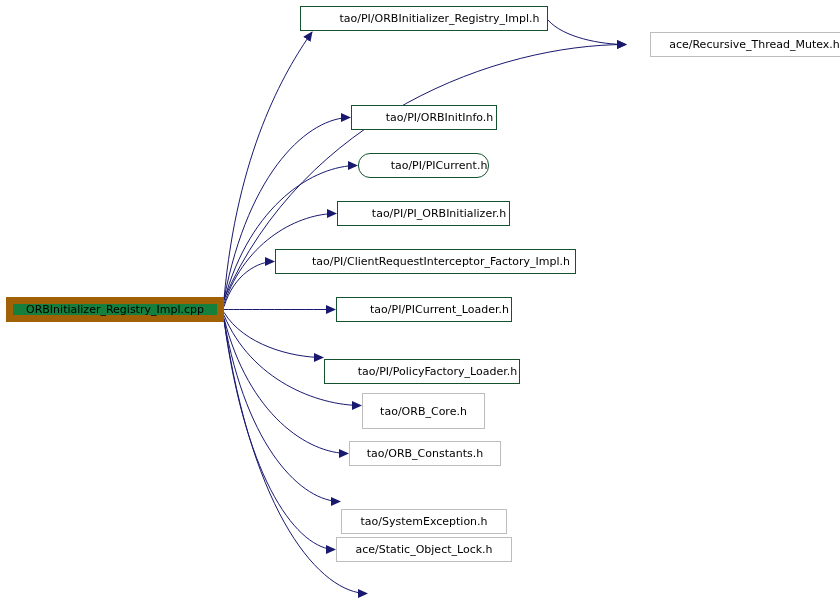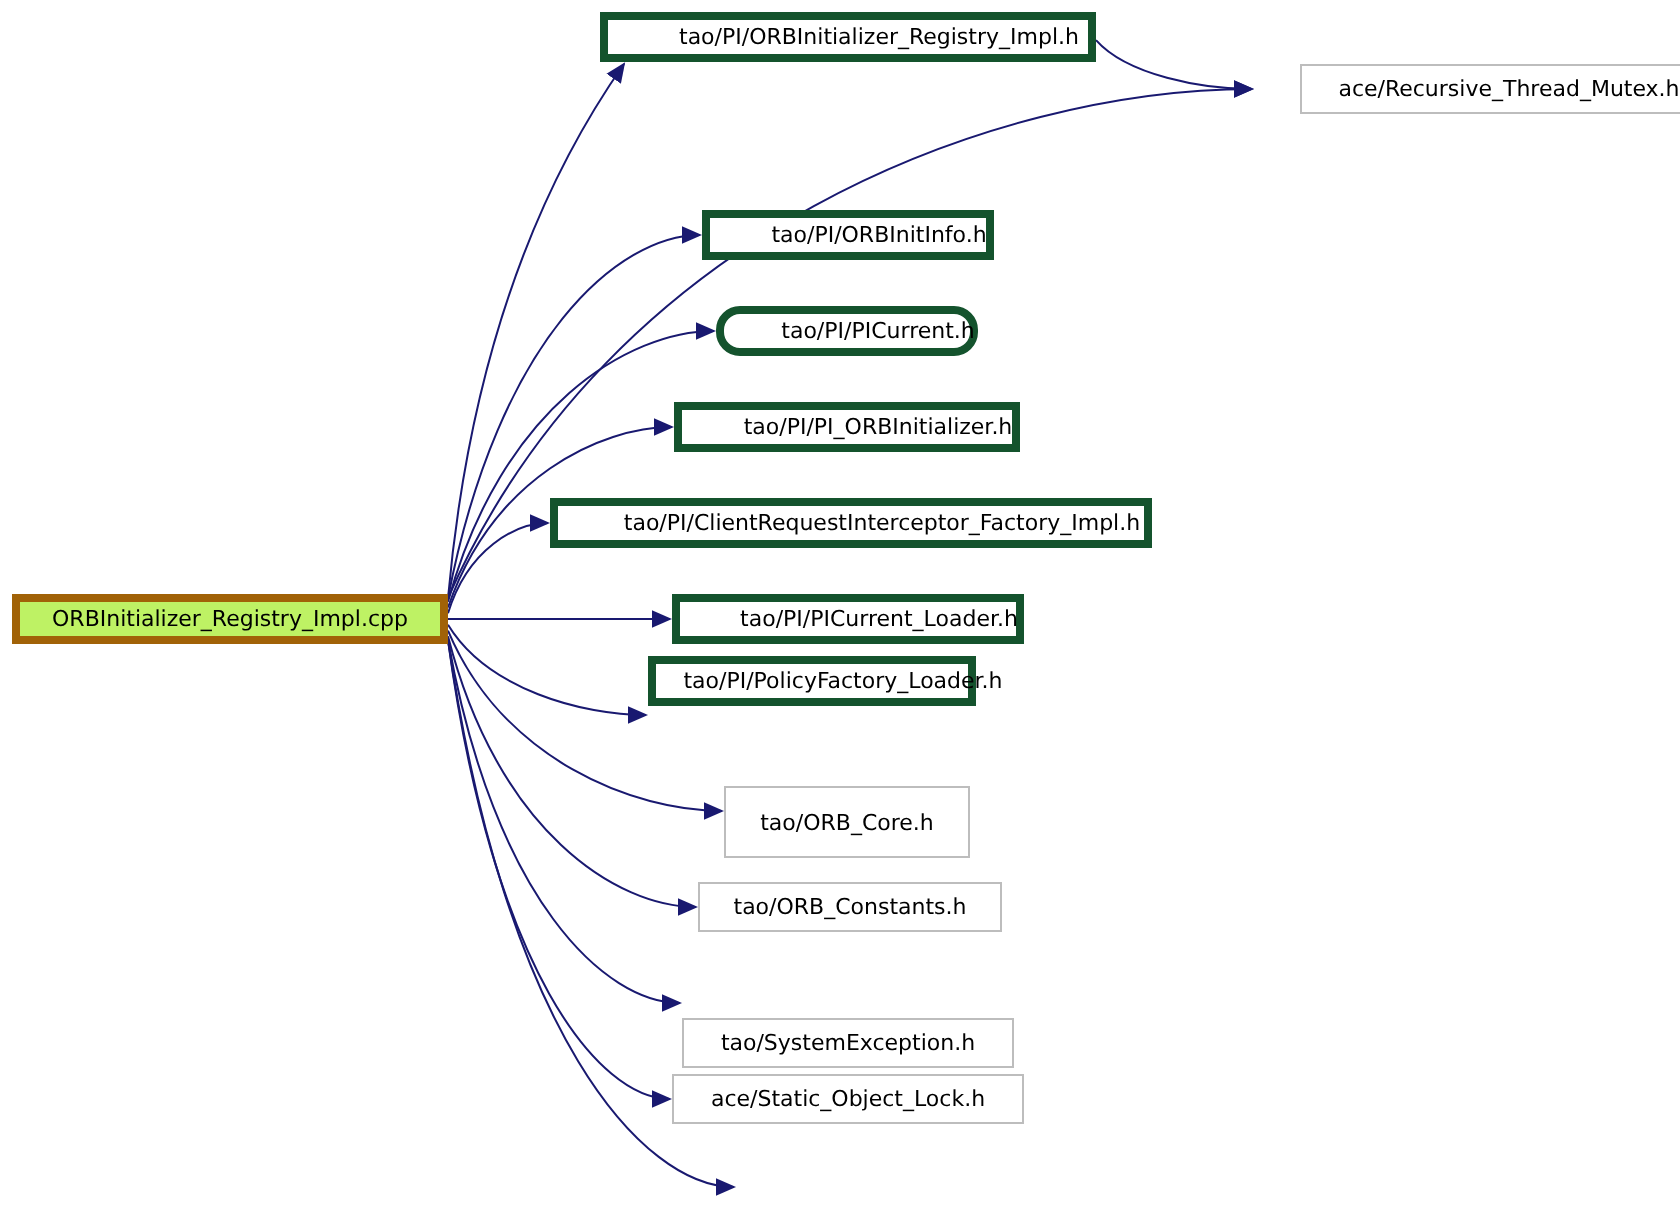--- a/index.html
+++ b/index.html
@@ -36,26 +36,26 @@
     align-items: center;
     justify-content: center;
     font-size: 11px;
     line-height: 1;
     white-space: nowrap;
     color: #000000;
     background: #ffffff;
     cursor: pointer;
   }
   .node.main {
-    background: #bef264;
-    border: 4px solid #a16207;
+    background: #15803d;
+    border: 7px solid #a16207;
     cursor: default;
   }
   .node.red {
-    border: 4px solid #14532d;
+    border: 1px solid #14532d;
     padding-left: 31px;
   }
   .node.gray {
     border: 1px solid #bdbdbd;
   }
   .edge {
     fill: none;
     stroke-width: 1;
   }
 </style>
@@ -88,20 +88,20 @@
   </svg>
   <div id="node-layer">
       <div class="node main" style="left: 6px; top: 297px; width: 218px; height: 25px;">ORBInitializer_Registry_Impl.cpp</div>
       <div class="node red" style="left: 300px; top: 6px; width: 248px; height: 25px;">tao/PI/ORBInitializer_Registry_Impl.h</div>
       <div class="node gray" style="left: 627px; top: 32px; width: 209px; height: 25px; margin-left: 23px;">ace/Recursive_Thread_Mutex.h</div>
       <div class="node red" style="left: 351px; top: 105px; width: 146px; height: 25px;">tao/PI/ORBInitInfo.h</div>
       <div class="node red" style="left: 358px; top: 153px; width: 131px; height: 25px; border-radius: 12px;">tao/PI/PICurrent.h</div>
       <div class="node red" style="left: 337px; top: 201px; width: 173px; height: 25px;">tao/PI/PI_ORBInitializer.h</div>
       <div class="node red" style="left: 275px; top: 249px; width: 301px; height: 25px;">tao/PI/ClientRequestInterceptor_Factory_Impl.h</div>
       <div class="node red" style="left: 336px; top: 297px; width: 176px; height: 25px;">tao/PI/PICurrent_Loader.h</div>
-      <div class="node red" style="left: 324px; top: 328px; width: 164px; height: 25px;">tao/PI/PolicyFactory_Loader.h</div>
+      <div class="node red" style="left: 324px; top: 359px; width: 196px; height: 25px;">tao/PI/PolicyFactory_Loader.h</div>
       <div class="node gray" style="left: 362px; top: 393px; width: 123px; height: 36px;">tao/ORB_Core.h</div>
       <div class="node gray" style="left: 349px; top: 441px; width: 152px; height: 25px;">tao/ORB_Constants.h</div>
       <div class="node gray" style="left: 341px; top: 489px; width: 166px; height: 25px; margin-top: 20px;">tao/SystemException.h</div>
       <div class="node gray" style="left: 336px; top: 537px; width: 176px; height: 25px;">ace/Static_Object_Lock.h</div>
       <div class="node gray" style="left: 368px; top: 581px; width: 128px; height: 25px; margin-top: 39px;">ace/Log_Msg.h</div>
     </div>
 </div>
 
 </body></html>

